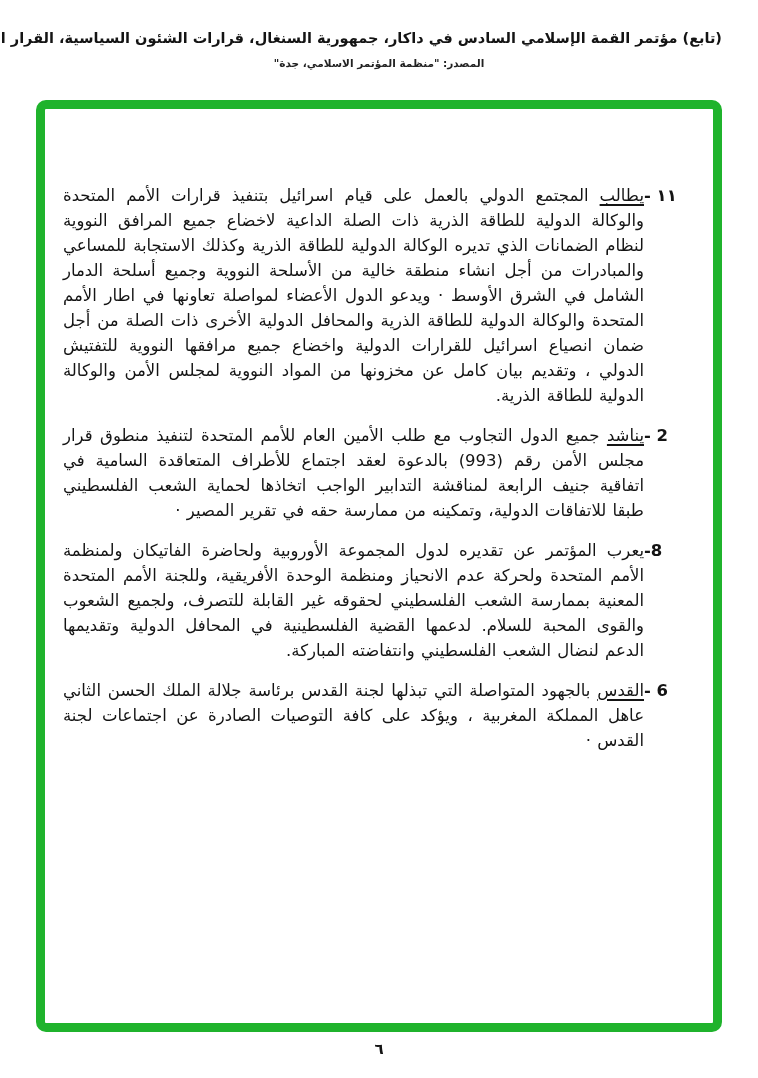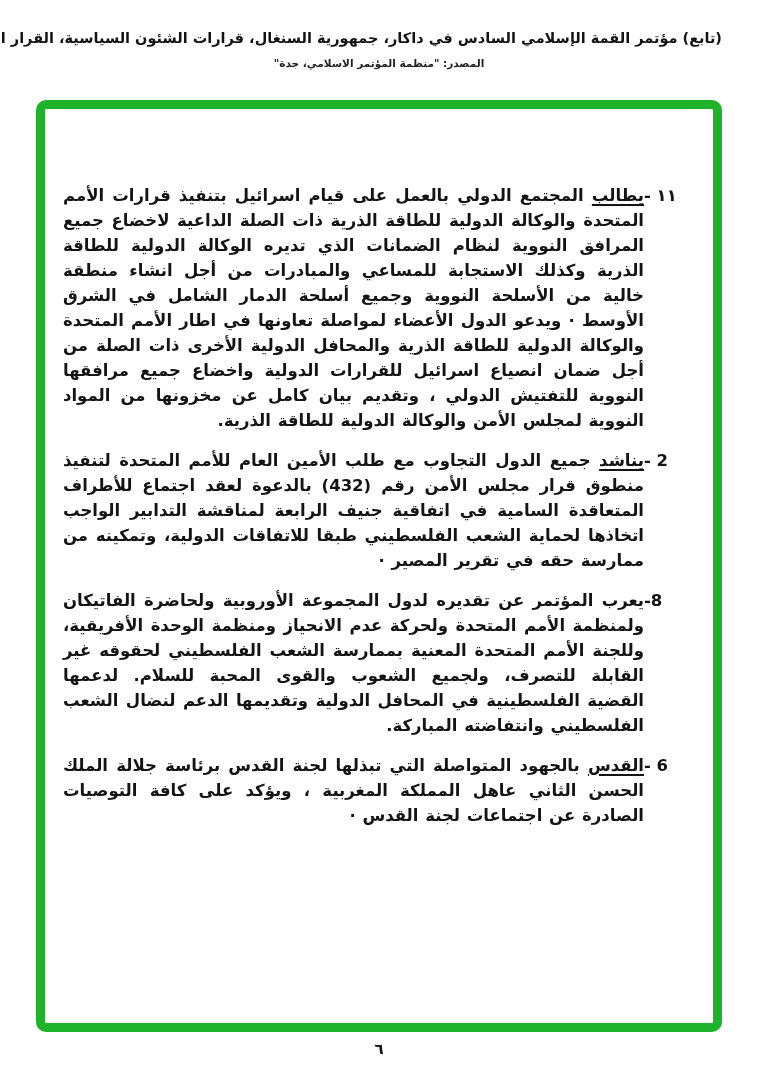--- a/index.html
+++ b/index.html
@@ -69,21 +69,21 @@
     flex: 0 0 52px;
     font-size: 16.5px;
     font-weight: 700;
     line-height: 25px;
     white-space: nowrap;
     text-align: left;
   }
   .para-text {
     flex: 1 1 auto;
     font-size: 16.5px;
-    font-weight: 700;
+    font-weight: 400;
     line-height: 25px;
     text-align: justify;
     word-spacing: 1px;
   }
   .lead {
     text-decoration: underline;
     text-underline-offset: 3px;
     text-decoration-thickness: 1.5px;
   }
   
@@ -112,21 +112,21 @@
 
   <div class="content">
 
     <div class="para">
       <span class="para-num">١١ -</span>
       <span class="para-text"><span class="lead">يطالب</span><span> المجتمع الدولي بالعمل على قيام اسرائيل بتنفيذ قرارات الأمم المتحدة والوكالة الدولية للطاقة الذرية ذات الصلة الداعية لاخضاع جميع المرافق النووية لنظام الضمانات الذي تديره الوكالة الدولية للطاقة الذرية وكذلك الاستجابة للمساعي والمبادرات من أجل انشاء منطقة خالية من الأسلحة النووية وجميع أسلحة الدمار الشامل في الشرق الأوسط · ويدعو الدول الأعضاء لمواصلة تعاونها في اطار الأمم المتحدة والوكالة الدولية للطاقة الذرية والمحافل الدولية الأخرى ذات الصلة من أجل ضمان انصياع اسرائيل للقرارات الدولية واخضاع جميع مرافقها النووية للتفتيش الدولي ، وتقديم بيان كامل عن مخزونها من المواد النووية لمجلس الأمن والوكالة الدولية للطاقة الذرية.</span></span>
     </div>
 
     <div class="para">
       <span class="para-num">2 -</span>
-      <span class="para-text"><span class="lead">يناشد</span><span> جميع الدول التجاوب مع طلب الأمين العام للأمم المتحدة لتنفيذ منطوق قرار مجلس الأمن رقم (432) بالدعوة لعقد اجتماع للأطراف المتعاقدة السامية في اتفاقية جنيف الرابعة لمناقشة التدابير الواجب اتخاذها لحماية الشعب الفلسطيني طبقا للاتفاقات الدولية، وتمكينه من ممارسة حقه في تقرير المصير ·</span></span>
+      <span class="para-text"><span class="lead">يناشد</span><span> جميع الدول التجاوب مع طلب الأمين العام للأمم المتحدة لتنفيذ منطوق قرار مجلس الأمن رقم (993) بالدعوة لعقد اجتماع للأطراف المتعاقدة السامية في اتفاقية جنيف الرابعة لمناقشة التدابير الواجب اتخاذها لحماية الشعب الفلسطيني طبقا للاتفاقات الدولية، وتمكينه من ممارسة حقه في تقرير المصير ·</span></span>
     </div>
 
     <div class="para">
       <span class="para-num">8-</span>
       <span class="para-text"><span class="lead"></span><span>يعرب المؤتمر عن تقديره لدول المجموعة الأوروبية ولحاضرة الفاتيكان ولمنظمة الأمم المتحدة ولحركة عدم الانحياز ومنظمة الوحدة الأفريقية، وللجنة الأمم المتحدة المعنية بممارسة الشعب الفلسطيني لحقوقه غير القابلة للتصرف، ولجميع الشعوب والقوى المحبة للسلام. لدعمها القضية الفلسطينية في المحافل الدولية وتقديمها الدعم لنضال الشعب الفلسطيني وانتفاضته المباركة.</span></span>
     </div>
 
     <div class="para">
       <span class="para-num">6 -</span>
       <span class="para-text"><span class="lead">القدس</span><span> بالجهود المتواصلة التي تبذلها لجنة القدس برئاسة جلالة الملك الحسن الثاني عاهل المملكة المغربية ، ويؤكد على كافة التوصيات الصادرة عن اجتماعات لجنة القدس ·</span></span>

